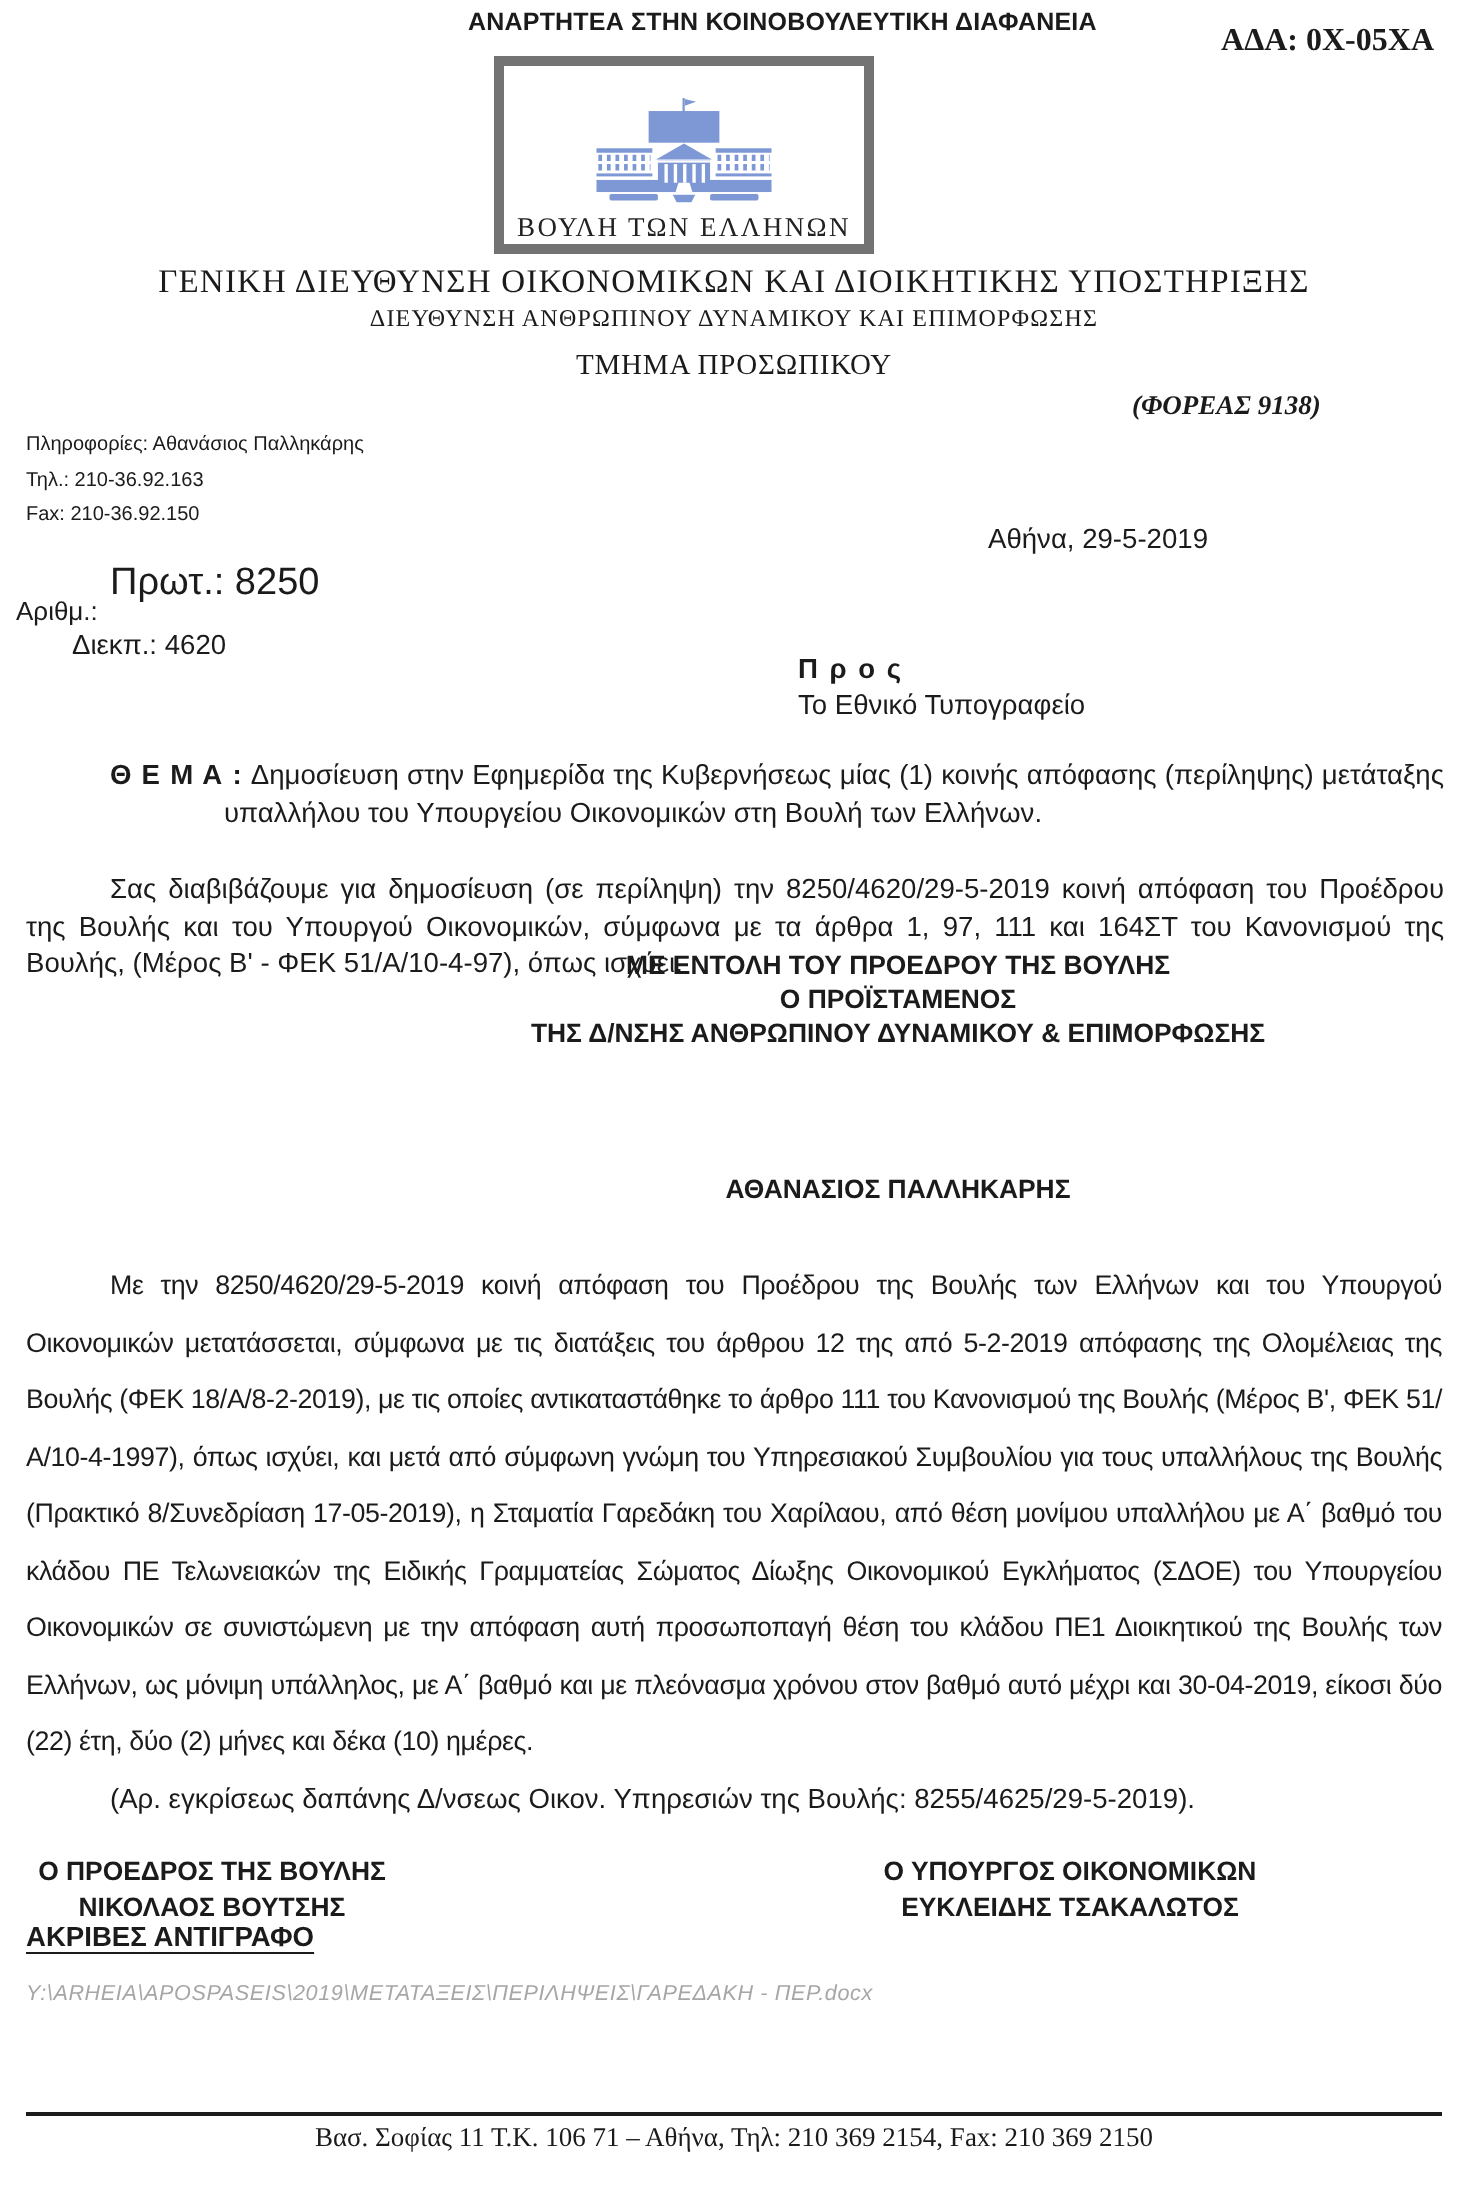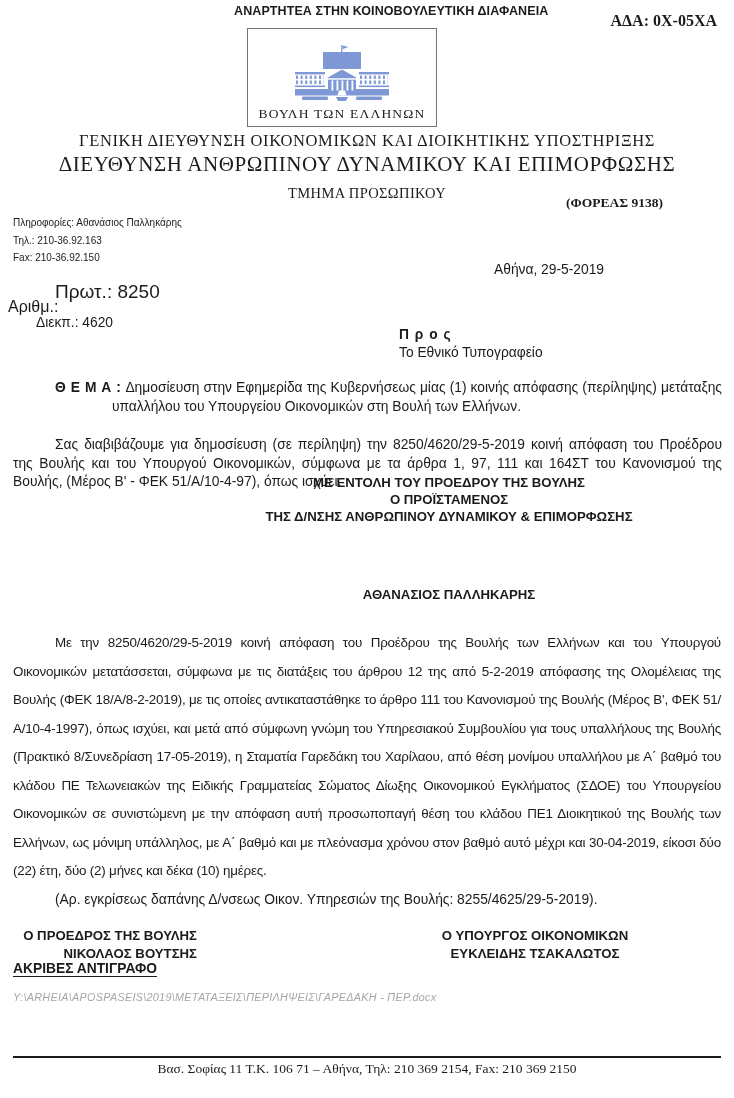--- a/index.html
+++ b/index.html
@@ -22,48 +22,48 @@
   .ada {
     position: absolute; right: 17px; top: 12px;
     font-family: "Liberation Serif", serif;
     font-weight: 700; font-size: 16px; white-space: nowrap;
   }
 
   
   .logo-box {
     position: absolute; left: 247px; top: 28px;
     width: 190px; height: 99px;
-    border: 1px solid #737373;
+    border: 5px solid #737373;
     display: flex; flex-direction: column; align-items: center;
     box-sizing: border-box;
   }
   .logo-box svg { margin-top: 16px; }
   .logo-caption {
     font-family: "Liberation Serif", serif;
     font-size: 13.5px; letter-spacing: 1.2px; color: #222;
     margin-top: 3px; white-space: nowrap;
   }
 
   
   .dept { position: absolute; left: 0; top: 131px; width: 734px; text-align: center; }
   .dept-line1 { font-family: "Liberation Serif", serif; font-size: 16.5px; letter-spacing: 0.6px; }
-  .dept-line2 { font-family: "Liberation Serif", serif; font-size: 21px; letter-spacing: 0.6px; margin-top: 1px; }
+  .dept-line2 { font-family: "Liberation Serif", serif; font-size: 12px; letter-spacing: 0.6px; margin-top: 1px; }
   .dept-line3 { font-family: "Liberation Serif", serif; font-size: 14.5px; letter-spacing: 0.4px; margin-top: 8px; }
 
   .agency {
     position: absolute; left: 566px; top: 195px;
     font-family: "Liberation Serif", serif;
-    font-weight: 700; font-size: 13.5px; white-space: nowrap;
+    font-weight: 700; font-style: italic; font-size: 13.5px; white-space: nowrap;
   }
 
   
   .contact { position: absolute; left: 13px; top: 214px; font-size: 10px; line-height: 17.5px; }
   .city-date { position: absolute; left: 494px; top: 262px; font-size: 13.8px; white-space: nowrap; }
   .prot   { position: absolute; left: 55px; top: 281px; font-size: 19px; }
-  .arithm { position: absolute; left: 8px;  top: 298px; font-size: 16px; }
+  .arithm { position: absolute; left: 8px;  top: 298px; font-size: 13px; }
   .diekp  { position: absolute; left: 36px; top: 315px; font-size: 13.8px; }
 
   
   .recipient { position: absolute; left: 399px; top: 327px; font-size: 13.8px; }
   .to-label { font-weight: 700; letter-spacing: 1px; }
   .to-name { margin-top: 3px; }
 
   
   .subject {
     position: absolute; left: 55px; top: 379px; width: 667px;
@@ -90,21 +90,21 @@
   
   .decision-wrap { position: absolute; left: 13px; top: 629px; width: 708px; }
   .decision {
     font-size: 13.4px; line-height: 28.5px; text-align: justify;
     text-indent: 42px; letter-spacing: -0.2px; margin: 0;
   }
   .expense { font-size: 13.8px; line-height: 19px; text-indent: 42px; margin: 4px 0 0 0; }
 
   
   .sig { position: absolute; top: 927px; text-align: center; font-weight: 700; font-size: 13.2px; line-height: 17.5px; }
-  .sig-left  { left: 15px;  width: 182px; text-align: right; }
+  .sig-left  { left: 15px;  width: 182px; }
   .sig-right { left: 440px; width: 190px; }
 
   .certified {
     position: absolute; left: 13px; top: 961px;
     font-weight: 700; font-size: 13.8px;
     text-decoration: underline; text-underline-offset: 3px;
   }
 
   .file-path {
     position: absolute; left: 13px; top: 991px;

